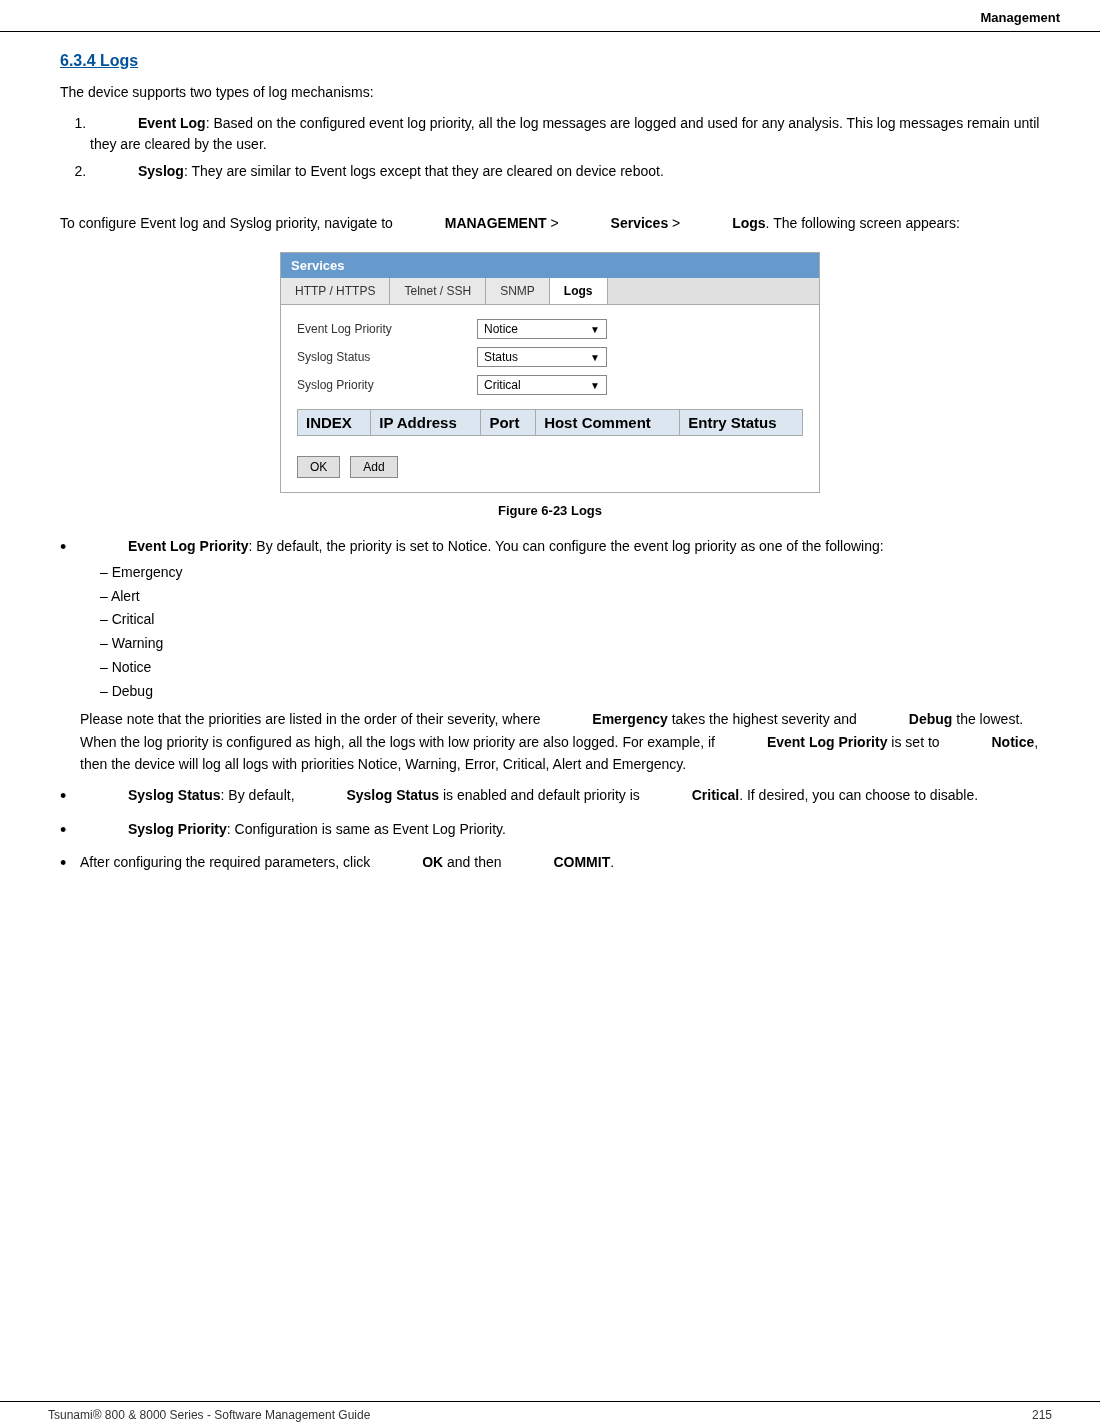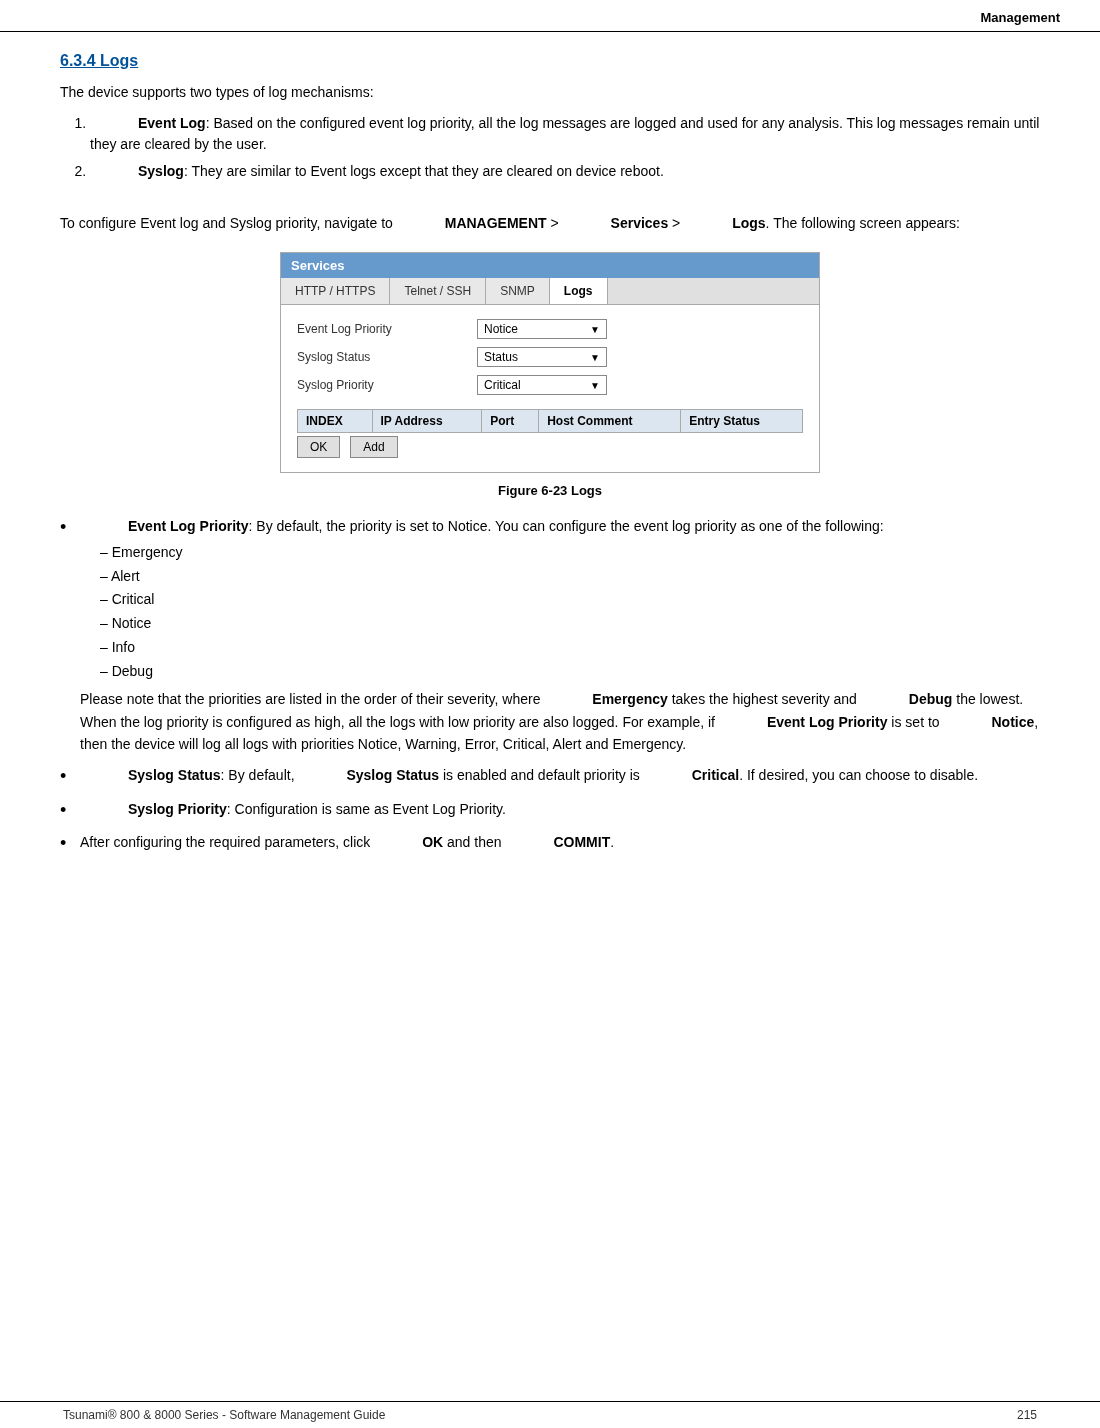--- a/index.html
+++ b/index.html
@@ -134,22 +134,22 @@
 
     .syslog-host-title {
       font-weight: bold;
       font-size: 12px;
       margin-bottom: 6px;
     }
 
     .host-table {
       width: 100%;
       border-collapse: collapse;
-      font-size: 12px;
-      margin-bottom: 3px;
+      font-size: 15px;
+      margin-bottom: 20px;
     }
 
     .host-table th {
       background: #dce6f0;
       border: 1px solid #aaa;
       padding: 4px 8px;
       text-align: left;
       font-weight: bold;
     }
 
@@ -213,21 +213,21 @@
     }
 
     .page-footer {
       position: absolute;
       bottom: 0;
       left: 0;
       right: 0;
       border-top: 1px solid #000;
       display: flex;
       justify-content: space-between;
-      padding: 6px 63px;
+      padding: 6px 48px;
       font-size: 12px;
       color: #333;
     }
   </style>
 </head>
 <body>
 
 <div class="page-header">
   <span>Management</span>
 </div>
@@ -319,22 +319,22 @@
   <div class="bullets">
 
     <div class="bullet-item">
       <span class="bullet-dot">•</span>
       <div class="bullet-content">
         <span class="bold">Event Log Priority</span><span>: By default, the priority is set to Notice. You can configure the event log priority as one of the following:</span>
         <ul class="sub-list">
           <li>Emergency</li>
           <li>Alert</li>
           <li>Critical</li>
+          <li>Warning</li>
           <li>Notice</li>
-          <li>Info</li>
           <li>Debug</li>
         </ul>
         <p class="paragraph-text">
           Please note that the priorities are listed in the order of their severity, where <span class="bold">Emergency</span> takes the highest severity and <span class="bold">Debug</span> the lowest. When the log priority is configured as high, all the logs with low priority are also logged. For example, if <span class="bold">Event Log Priority</span> is set to <span class="bold">Notice</span>, then the device will log all logs with priorities Notice, Warning, Error, Critical, Alert and Emergency.
         </p>
       </div>
     </div>
 
     <div class="bullet-item">
       <span class="bullet-dot">•</span>

